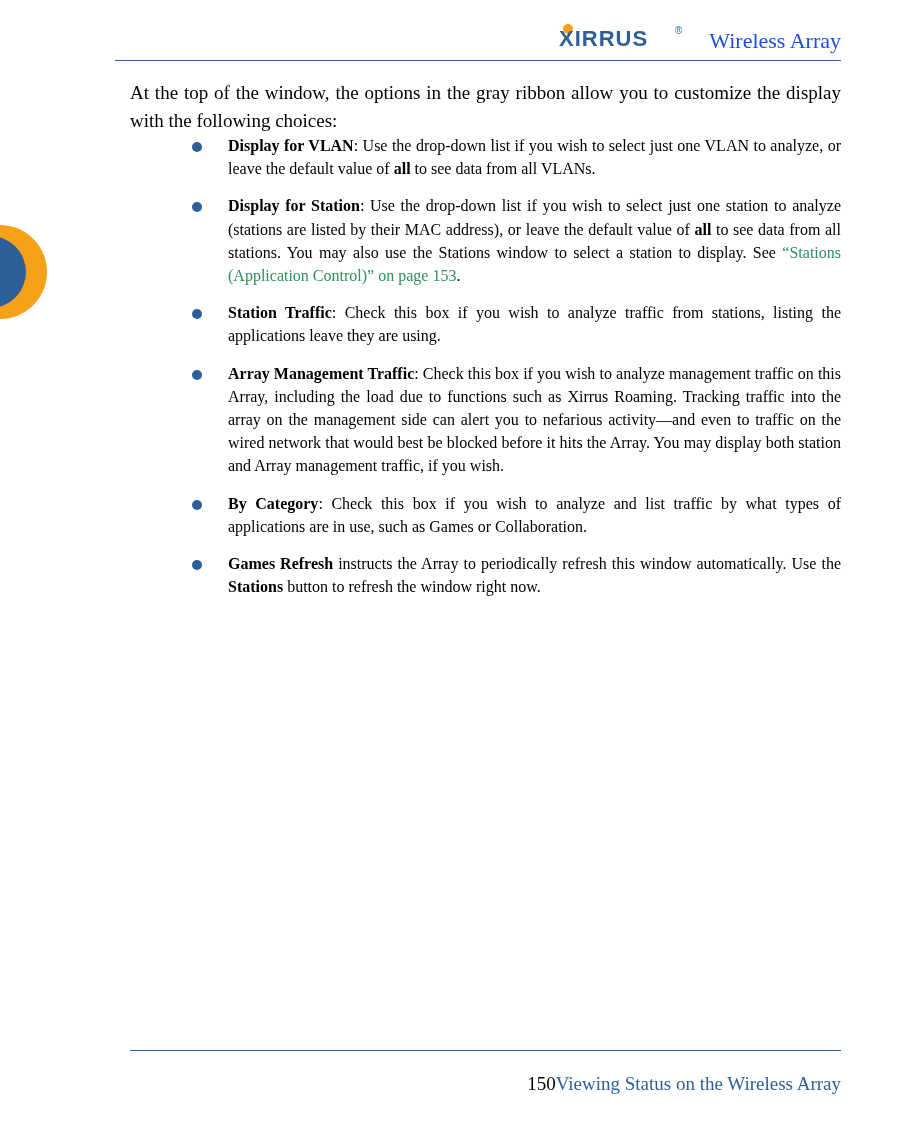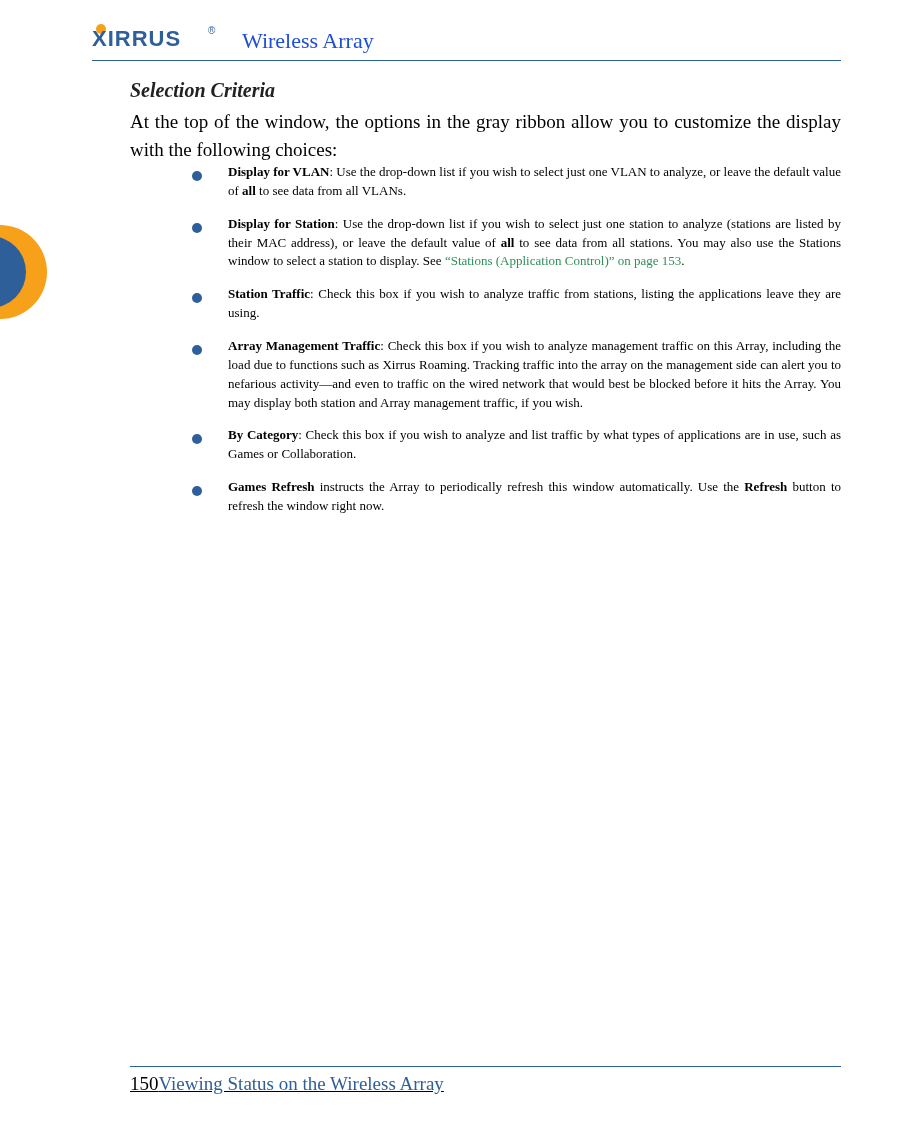--- a/index.html
+++ b/index.html
@@ -11,24 +11,24 @@
       position: relative;
     }
     .page {
       width: 901px;
       height: 1137px;
       position: relative;
       padding: 20px 60px 0 0;
     }
     .header {
       display: flex;
-      justify-content: flex-start;
+      justify-content: flex-end;
       align-items: flex-end;
       padding: 0 0 6px 0;
-      margin-left: 92px;
+      margin-left: 115px;
       border-bottom: 1px solid #2f5f99;
     }
     .logo {
       display: inline-block;
     }
     .doc-title {
       color: #1d4ed8;
       font-size: 22px;
       font-family: Liberation Serif, serif;
     }
@@ -49,21 +49,21 @@
       color: #000;
       margin-bottom: 0;
       text-align: justify;
     }
     .bullets {
       list-style: none;
       padding-left: 62px;
     }
     .bullets li {
       position: relative;
-      font-size: 13px;
+      font-size: 16px;
       line-height: 1.45;
       color: #000;
       text-align: justify;
       margin-bottom: 14px;
       padding-left: 36px;
     }
     .bullets li::before {
       content: "";
       position: absolute;
       left: 0;
@@ -83,25 +83,24 @@
       height: 95px;
       overflow: hidden;
     }
     .side-tab svg { display:block; }
     .footer {
       position: absolute;
       left: 130px;
       right: 60px;
       bottom: 42px;
       border-top: 1px solid #2f5f99;
-      padding-top: 6px;
+      padding-top: 22px;
       display: flex;
-      justify-content: flex-start;
+      justify-content: flex-end;
       font-size: 19px;
-      text-decoration: underline;
     }
     .page-num { color: #000; }
     .footer-title { color: #2f5f99; }
   </style>
 </head>
 <body>
 
 <div class="page">
   <div class="side-tab">
     <svg width="48" height="95" viewBox="0 0 48 95">
@@ -115,41 +114,40 @@
       <svg width="150" height="30" viewBox="0 0 150 30">
         <circle cx="9" cy="9" r="5" fill="#f7a11b"></circle>
         <text x="0" y="26" font-family="Arial Black, Arial, sans-serif" font-size="22" font-weight="900" fill="#2f5f99" letter-spacing="1">XIRRUS</text>
         <text x="116" y="14" font-family="Arial" font-size="10" fill="#2f5f99">®</text>
       </svg>
     </span>
     <span class="doc-title">Wireless Array</span>
   </div>
 
   <div class="content">
-    <div class="section-heading">Selection Criteria</div>
     <div class="intro">At the top of the window, the options in the gray ribbon allow you to customize the display with the following choices:</div>
 
     <ul class="bullets">
       <li>
         <span class="bold">Display for VLAN</span><span>: Use the drop-down list if you wish to select just one VLAN to analyze, or leave the default value of </span><span class="bold">all</span><span> to see data from all VLANs.</span>
       </li>
       <li>
         <span class="bold">Display for Station</span><span>: Use the drop-down list if you wish to select just one station to analyze (stations are listed by their MAC address), or leave the default value of </span><span class="bold">all</span><span> to see data from all stations. You may also use the Stations window to select a station to display. See </span><span class="link">“Stations (Application Control)” on page 153</span><span>.</span>
       </li>
       <li>
         <span class="bold">Station Traffic</span><span>: Check this box if you wish to analyze traffic from stations, listing the applications leave they are using.</span>
       </li>
       <li>
         <span class="bold">Array Management Traffic</span><span>: Check this box if you wish to analyze management traffic on this Array, including the load due to functions such as Xirrus Roaming. Tracking traffic into the array on the management side can alert you to nefarious activity—and even to traffic on the wired network that would best be blocked before it hits the Array. You may display both station and Array management traffic, if you wish.</span>
       </li>
       <li>
         <span class="bold">By Category</span><span>: Check this box if you wish to analyze and list traffic by what types of applications are in use, such as Games or Collaboration.</span>
       </li>
       <li>
-        <span class="bold">Games Refresh</span><span> instructs the Array to periodically refresh this window automatically. Use the </span><span class="bold">Refresh</span><span> button to refresh the window right now.</span>
+        <span class="bold">Games Refresh</span><span> instructs the Array to periodically refresh this window automatically. Use the </span><span class="bold">Stations</span><span> button to refresh the window right now.</span>
       </li>
     </ul>
   </div>
 
   <div class="footer">
     <span class="page-num">150</span>
     <span class="footer-title">Viewing Status on the Wireless Array</span>
   </div>
 </div>
 

